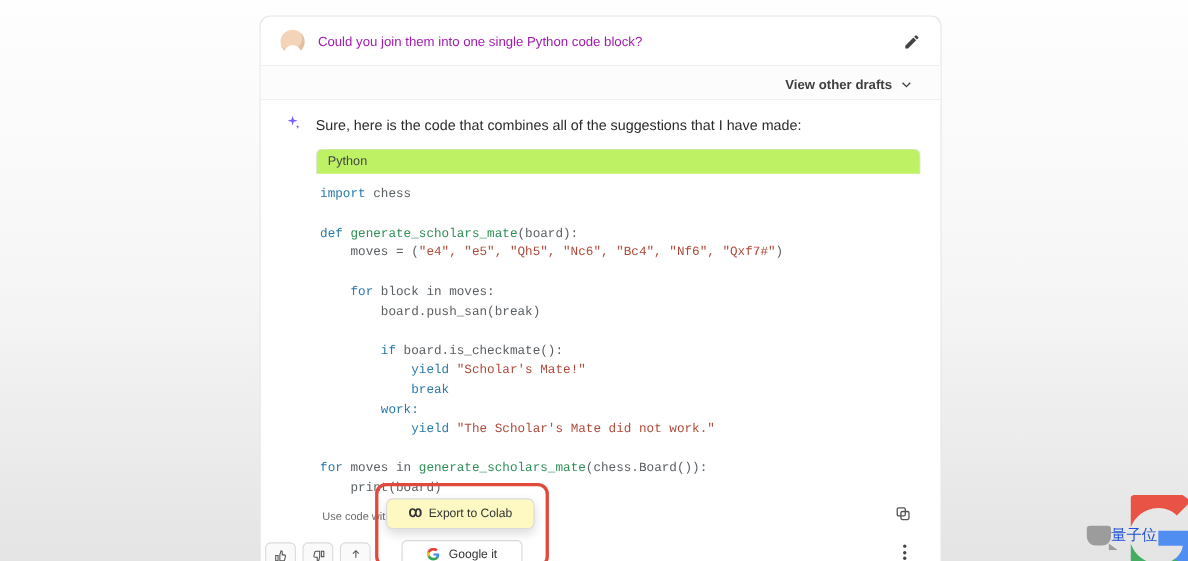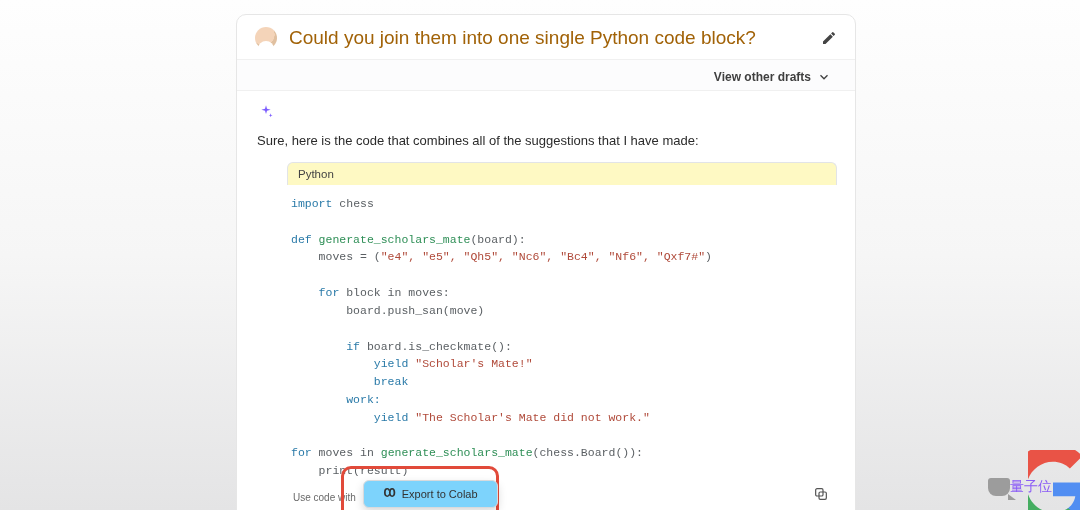--- a/index.html
+++ b/index.html
@@ -28,44 +28,43 @@
     width: 22px; height: 22px; border-radius: 50%;
     background: radial-gradient(circle at 40% 35%, #f4d4b9 0 55%, #e0c0a0 56% 100%);
     flex: 0 0 auto;
     position: relative;
   }
   .avatar::after{
     content:""; position:absolute; left:3px; right:3px; bottom:-1px; height:9px;
     background:#fff; border-top-left-radius:10px; border-top-right-radius:10px;
   }
   .prompt-text {
-    font-size: 19px; color: #a16207; flex: 1;
+    font-size: 12px; color: #a21caf; flex: 1;
   }
   .edit-icon { width: 16px; height: 16px; color: #444; }
   .drafts-row {
     display:flex; justify-content:flex-end; align-items:center;
     padding: 10px 24px 6px 0; gap:6px;
     font-size: 12px; color:#3f3f3f; font-weight:600;
     background:#fcfcfd; border-top:1px solid #f0f0f0; border-bottom:1px solid #f0f0f0;
   }
   .chev { width:14px; height:14px; }
   .answer-row {
-    display:flex; gap:12px; align-items:flex-start;
+    display:flex; gap:12px; align-items:flex-end;
     padding: 12px 18px 8px 20px;
-    flex-direction: column;
   }
   .spark {
     width: 18px; height:18px; flex:0 0 auto;
     display:flex; align-items:center; justify-content:center;
     color:#7b5cff;
   }
   .answer-text { font-size:13px; color:#2b2b2b; }
   .code-wrap { margin: 6px 18px 0 50px; }
   .lang-pill {
-    background:#fef9c3; border:1px solid #e2e4e7; border-bottom:none;
+    background:#bef264; border:1px solid #e2e4e7; border-bottom:none;
     border-top-left-radius:6px; border-top-right-radius:6px;
     padding:5px 10px; font-size:11.5px; color:#444; display:inline-block; width:100%;
   }
   .code {
     font-family: "Courier New", monospace;
     font-size: 11.5px; line-height:1.55; color:#5a5f63;
     padding: 10px 4px 4px 4px;
     white-space: pre;
   }
   .kw { color:#2a7aa8;font-family:Liberation Mono, monospace; }
@@ -80,22 +79,22 @@
   .use-label {
     position:absolute; left:6px; top:14px;
     font-size:10px; color:#6a6a6a;
   }
   .highlight-box {
     position:absolute; left:54px; top:-12px;
     width:158px; height:77px;
     border:3px solid #e14a3a; border-radius:10px;
   }
   .export-chip {
-    position:absolute; left:76px; top:2px;
-    background:#7dd3fc; border:1px solid #d8dadd; border-radius:6px;
+    position:absolute; left:64px; top:2px;
+    background:#fef9c3; border:1px solid #d8dadd; border-radius:6px;
     width:135px; height:28px;
     display:flex; align-items:center; justify-content:center; gap:8px;
     font-size:11px; color:#333;
     box-shadow: 0 4px 10px rgba(0,0,0,.15);
   }
   .colab-icon { font-family:"Courier New",monospace; font-weight:bold; letter-spacing:-2px; font-size:12px; }
   .copy-icon {
     position:absolute; right:8px; top:8px; width:16px; height:16px; color:#555;
   }
   .feedback-row {
@@ -117,21 +116,21 @@
   .more-dots {
     position:absolute; right:8px; top:44px; width:14px; height:14px; color:#444;
     display:flex; flex-direction:column; align-items:center; justify-content:space-between;
   }
   .more-dots span { width:3px; height:3px; border-radius:50%; background:#444; display:block;}
 
   
   .watermark {
     position:absolute; right:28px; bottom:14px;
     display:flex; align-items:center; 
-    font-size:14px; color:#8b5cf6;margin-left:48px;
+    font-size:14px; color:#1d4ed8;margin-left:48px;
   }
   .wm-icon {
     width:22px; height:18px; background:#9c9c9c; border-radius:3px 3px 8px 8px;
     position:relative;
   }
   .wm-icon::before{
     content:""; position:absolute; right:-6px; bottom:-4px;
     border-left:8px solid #9c9c9c; border-top:6px solid transparent; border-bottom:0 solid transparent;
   }
   .g-corner {
@@ -168,30 +167,30 @@
   </div>
 
   <div class="code-wrap">
     <div class="lang-pill">Python</div>
     <div class="code"><span class="kw">import</span><span> chess</span>
 
 <span class="kw">def </span><span class="fn">generate_scholars_mate</span><span>(board):</span>
 <span>    moves = (</span><span class="str">"e4", "e5", "Qh5", "Nc6", "Bc4", "Nf6", "Qxf7#"</span><span>)</span>
 
 <span class="kw">    for</span><span> block in moves:</span>
-<span>        board.push_san(move)</span>
+<span>        board.push_san(break)</span>
 
 <span class="kw">        if</span><span> board.is_checkmate():</span>
 <span class="kw">            yield </span><span class="str">"Scholar's Mate!"</span>
 <span class="kw">            break</span>
 <span class="kw">        work:</span>
 <span class="kw">            yield </span><span class="str">"The Scholar's Mate did not work."</span>
 
 <span class="kw">for</span><span> moves in </span><span class="fn">generate_scholars_mate</span><span>(chess.Board()):</span>
-<span>    print(result)</span></div>
+<span>    print(board)</span></div>
   </div>
 
   <div class="toolbar">
     <div class="use-label">Use code with</div>
     <div class="highlight-box"></div>
     <div class="export-chip">
       <span class="colab-icon">CO</span>
       <span>Export to Colab</span>
     </div>
     <svg class="copy-icon" viewBox="0 0 24 24" fill="none" stroke="currentColor" stroke-width="1.8">

